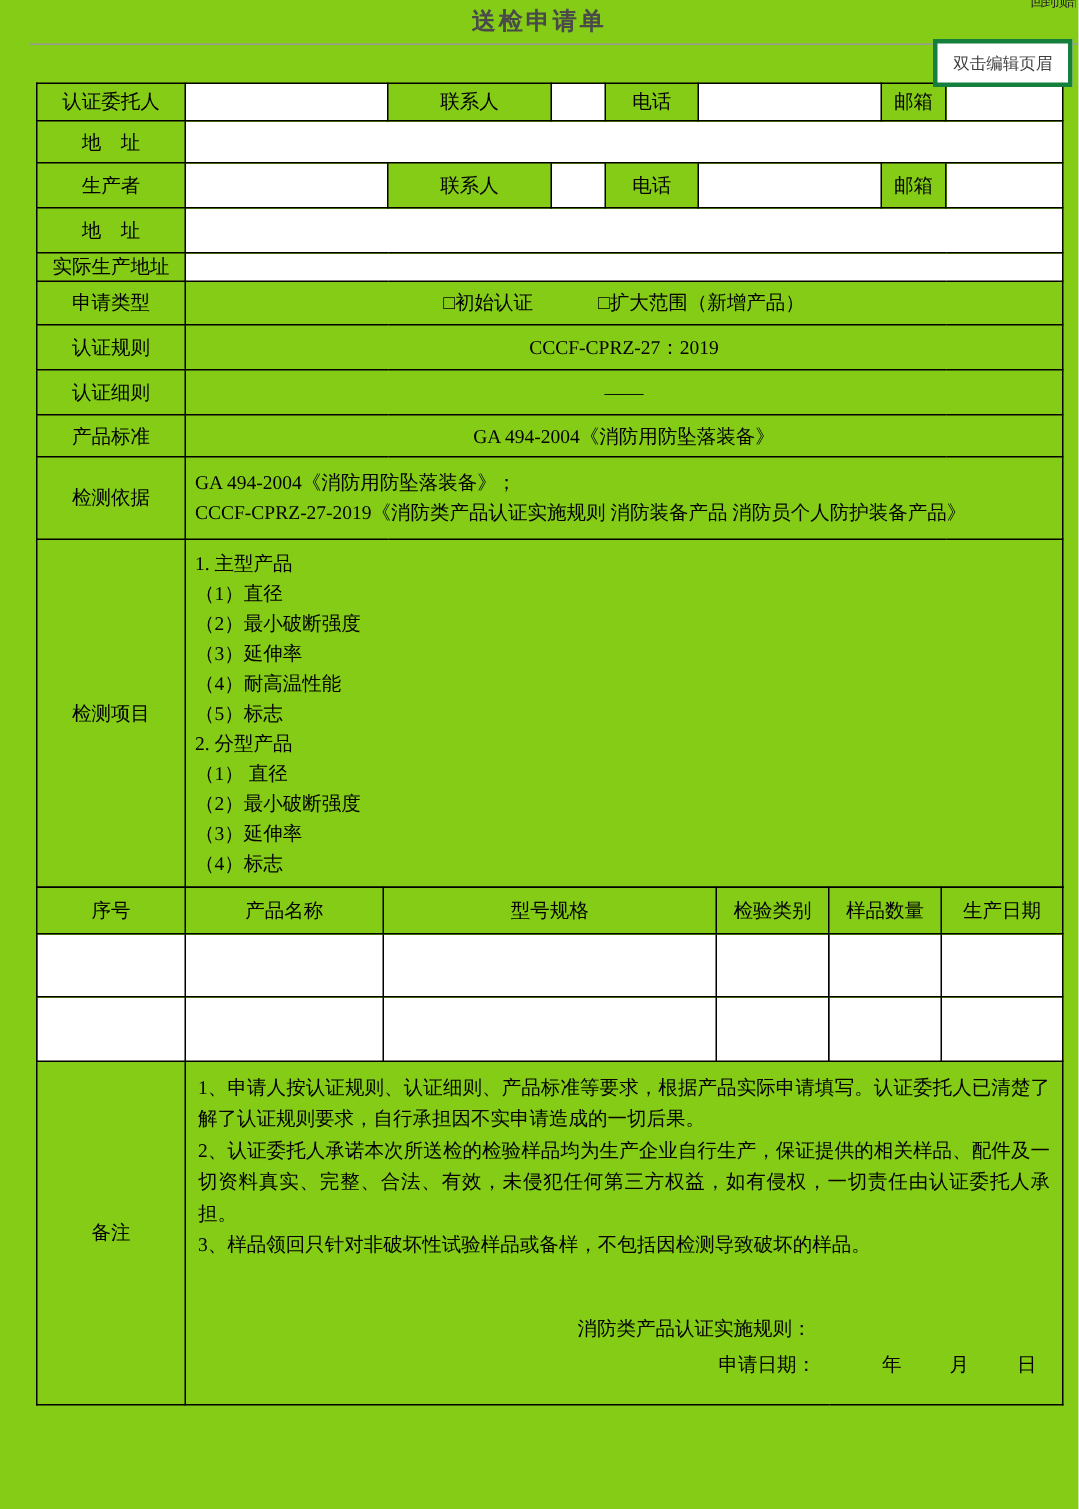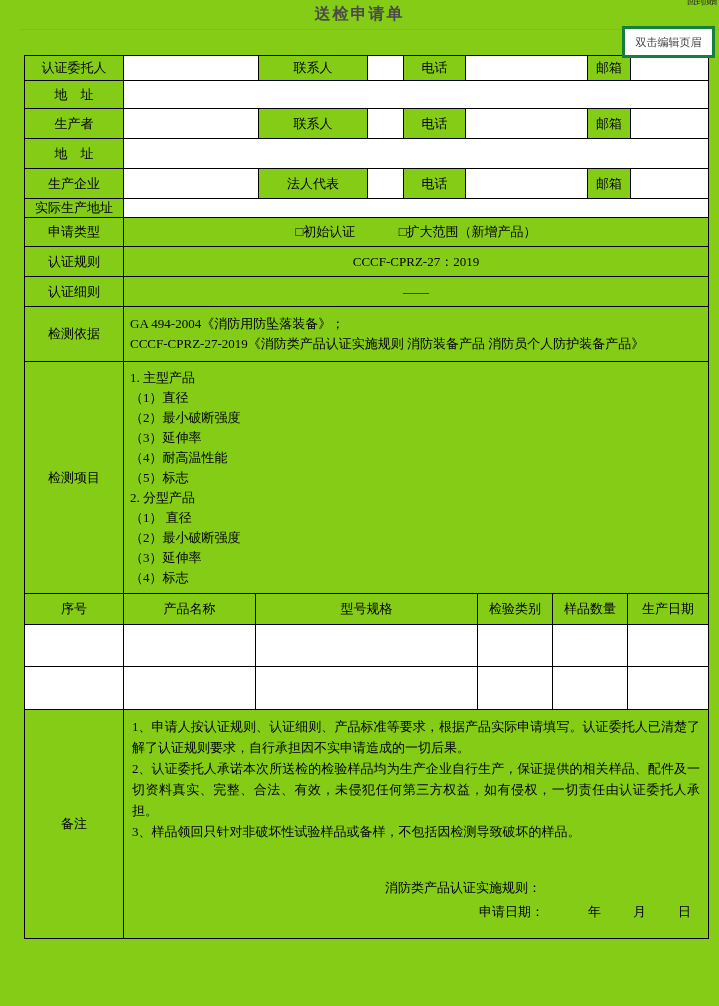--- a/index.html
+++ b/index.html
@@ -95,48 +95,42 @@
         <td class="blank"></td>
         <td class="lab">电话</td>
         <td class="blank"></td>
         <td class="lab">邮箱</td>
         <td class="blank"></td>
       </tr>
       <tr style="height:30px">
         <td class="lab">地　址</td>
         <td class="blank" colspan="7"></td>
       </tr>
-      <tr style="height:30px">
-        <td class="lab">生产企业</td>
-        <td class="blank"></td>
-        <td class="lab">法人代表</td>
-        <td class="blank"></td>
-        <td class="lab">电话</td>
-        <td class="blank"></td>
-        <td class="lab">邮箱</td>
-        <td class="blank"></td>
-      </tr>
       <tr style="height:15px">
         <td class="lab">实际生产地址</td>
         <td class="blank" colspan="7"></td>
       </tr>
       <tr style="height:29px">
         <td class="lab">申请类型</td>
         <td class="center" colspan="7">
           <span>□初始认证</span>
           <span class="opt2">□扩大范围（新增产品）</span>
         </td>
       </tr>
       <tr style="height:30px">
         <td class="lab">认证规则</td>
         <td class="center" colspan="7">CCCF-CPRZ-27：2019</td>
       </tr>
       <tr style="height:30px">
         <td class="lab">认证细则</td>
         <td class="center" colspan="7">——</td>
+      </tr>
+      <tr style="height:28px">
+        <td class="lab">产品标准</td>
+        <td class="center" colspan="7">GA 494-2004《消防用防坠落装备》</td>
       </tr>
       <tr style="height:55px">
         <td class="lab">检测依据</td>
         <td class="left lines" colspan="7">
           <div>GA 494-2004《消防用防坠落装备》；</div>
           <div>CCCF-CPRZ-27-2019《消防类产品认证实施规则 消防装备产品 消防员个人防护装备产品》</div>
         </td>
       </tr>
       <tr style="height:232px">
         <td class="lab">检测项目</td>

